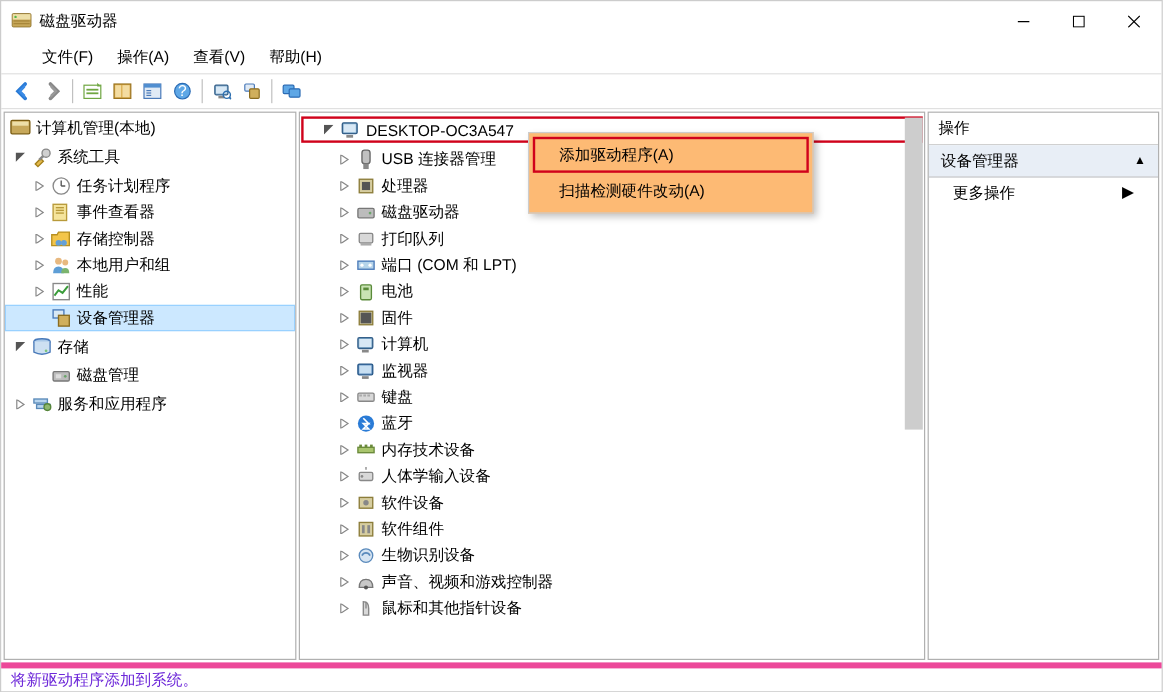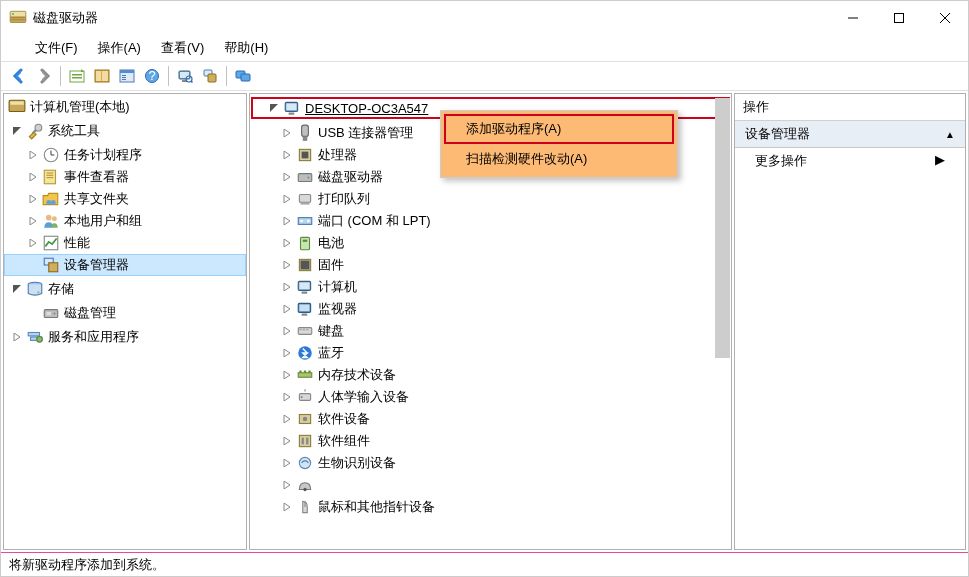--- a/index.html
+++ b/index.html
@@ -19,21 +19,21 @@
 
 .toolbar { display: flex; height: 30px; padding: 2px 6px; align-items: center; border-top: 1px solid #e0e0e0; border-bottom: 1px solid #e0e0e0; gap: 1px; }
 .tool-btn { width: 24px; height: 24px; display: flex; align-items: center; justify-content: center; }
 .tool-sep { width: 1px; height: 20px; background: #c0c0c0; margin: 0 3px; }
 
 
 .main-area { flex: 1; display: flex; min-height: 0; }
 .panel { border: 1px solid #b0b0b0; background: #fff; overflow: auto; position: relative; }
 .panel-left { width: 244px; margin: 2px 1px 2px 2px; }
 .panel-center { flex: 1; margin: 2px 1px; }
-.panel-right { width: 232px; margin: 2px 2px 2px 1px; display: flex; flex-direction: column; overflow: hidden; }
+.panel-right { width: 193px; margin: 2px 2px 2px 1px; display: flex; flex-direction: column; overflow: hidden; }
 
 
 .tree { list-style: none; padding: 2px 0; }
 .tree li { white-space: nowrap; }
 .tree-row { display: flex; align-items: center; height: 22px; padding-right: 6px; cursor: default; }
 .tree-row.selected { background: #cce8ff; border: 1px solid #99d1ff; padding-right: 5px; }
 .tree-row.highlight { border: 2px solid #d0021b; }
 .expander { width: 14px; height: 14px; display: flex; align-items: center; justify-content: center; margin-right: 2px; cursor: pointer; }
 .expander svg { width: 8px; height: 8px; }
 .spacer { width: 16px; display: inline-block; }
@@ -49,21 +49,21 @@
 .actions-section { background: #e8eef6; padding: 4px 10px; border-bottom: 1px solid #c8c8c8; display: flex; justify-content: space-between; align-items: center; }
 .section-caret { font-size: 10px; }
 .actions-item { padding: 4px 20px; display: flex; justify-content: space-between; cursor: default; }
 
 
 .context-menu { position: absolute; background: #fdba74; border: 1px solid #ccc; box-shadow: 3px 3px 6px rgba(0,0,0,.25); padding: 3px 3px; z-index: 100; }
 .cm-item { padding: 6px 24px 6px 22px; white-space: nowrap; cursor: default; }
 .cm-item.highlight { border: 2px solid #d0021b; padding: 4px 22px 4px 20px; }
 
 
-.statusbar { height: 24px; border-top: 1px solid #ec4899; display: flex; align-items: center; padding: 0 8px; color: #000000; }
+.statusbar { height: 24px; border-top: 5px solid #ec4899; display: flex; align-items: center; padding: 0 8px; color: #6d28d9; }
 
 
 .scrollbar-thumb { position: absolute; right: 1px; top: 4px; width: 15px; height: 260px; background: #cdcdcd; }
 
 
 .svg16 { width: 16px; height: 16px; }
 </style>
 </head>
 <body>
 
@@ -243,21 +243,21 @@
                     <span class="expander">
                       <svg viewBox="0 0 8 8">
                         <path d="M1 0 L7 4 L1 8 Z" fill="none" stroke="#888"></path>
                       </svg>
                     </span>
                     <svg class="tree-icon" viewBox="0 0 16 16">
                       <path d="M1 5 L5 5 L6 3 L14 3 L14 13 L1 13 Z" fill="#f3c54a" stroke="#b89020"></path>
                       <circle cx="6" cy="11" r="2.2" fill="#64a0d8"></circle>
                       <circle cx="10" cy="11" r="2.2" fill="#64a0d8"></circle>
                     </svg>
-                    <span class="tree-label">共享文件夹</span>
+                    <span class="tree-label">存储控制器</span>
                   </div>
                 </li>
               <li>
                   <div class="tree-row">
                     <span class="spacer" style="width:22px"></span>
                     <span class="expander">
                       <svg viewBox="0 0 8 8">
                         <path d="M1 0 L7 4 L1 8 Z" fill="none" stroke="#888"></path>
                       </svg>
                     </span>
@@ -346,21 +346,21 @@
             </li>
         </ul>
       </li>
     </ul>
   </div>
 
   <div class="panel panel-center">
     <div class="scrollbar-thumb"></div>
     <ul class="tree" id="center-tree">
       <li>
-          <div class="tree-row highlight" style="margin:1px;text-decoration:underline;">
+          <div class="tree-row highlight" style="margin:1px;">
         <span class="ind ind1"></span>
         <span class="expander">
               <svg viewBox="0 0 8 8">
                 <path d="M0 0 L8 0 L0 8 Z" fill="#555"></path>
               </svg>
             </span>
         <svg class="tree-icon" viewBox="0 0 16 16">
               <rect x="2" y="3" width="11" height="8" rx="1" fill="#7da8c9" stroke="#35608a"></rect>
               <rect x="3" y="4" width="9" height="6" fill="#d8e8f5"></rect>
               <rect x="5" y="12" width="5" height="2" fill="#888"></rect>
@@ -622,20 +622,21 @@
     <span class="ind ind2"></span>
     <span class="expander">
                   <svg viewBox="0 0 8 8">
                     <path d="M1 0 L7 4 L1 8 Z" fill="none" stroke="#888"></path>
                   </svg>
                 </span>
     <svg class="tree-icon" viewBox="0 0 16 16">
                   <path d="M3 12 Q3 6 8 6 Q13 6 13 12 Z" fill="#c8c8c8" stroke="#777"></path>
                   <circle cx="8" cy="12" r="1.5" fill="#555"></circle>
                 </svg>
+    <span class="tree-label">声音、视频和游戏控制器</span>
   </div>
             </li>
             <li>
               <div class="tree-row">
     <span class="ind ind2"></span>
     <span class="expander">
                   <svg viewBox="0 0 8 8">
                     <path d="M1 0 L7 4 L1 8 Z" fill="none" stroke="#888"></path>
                   </svg>
                 </span>

